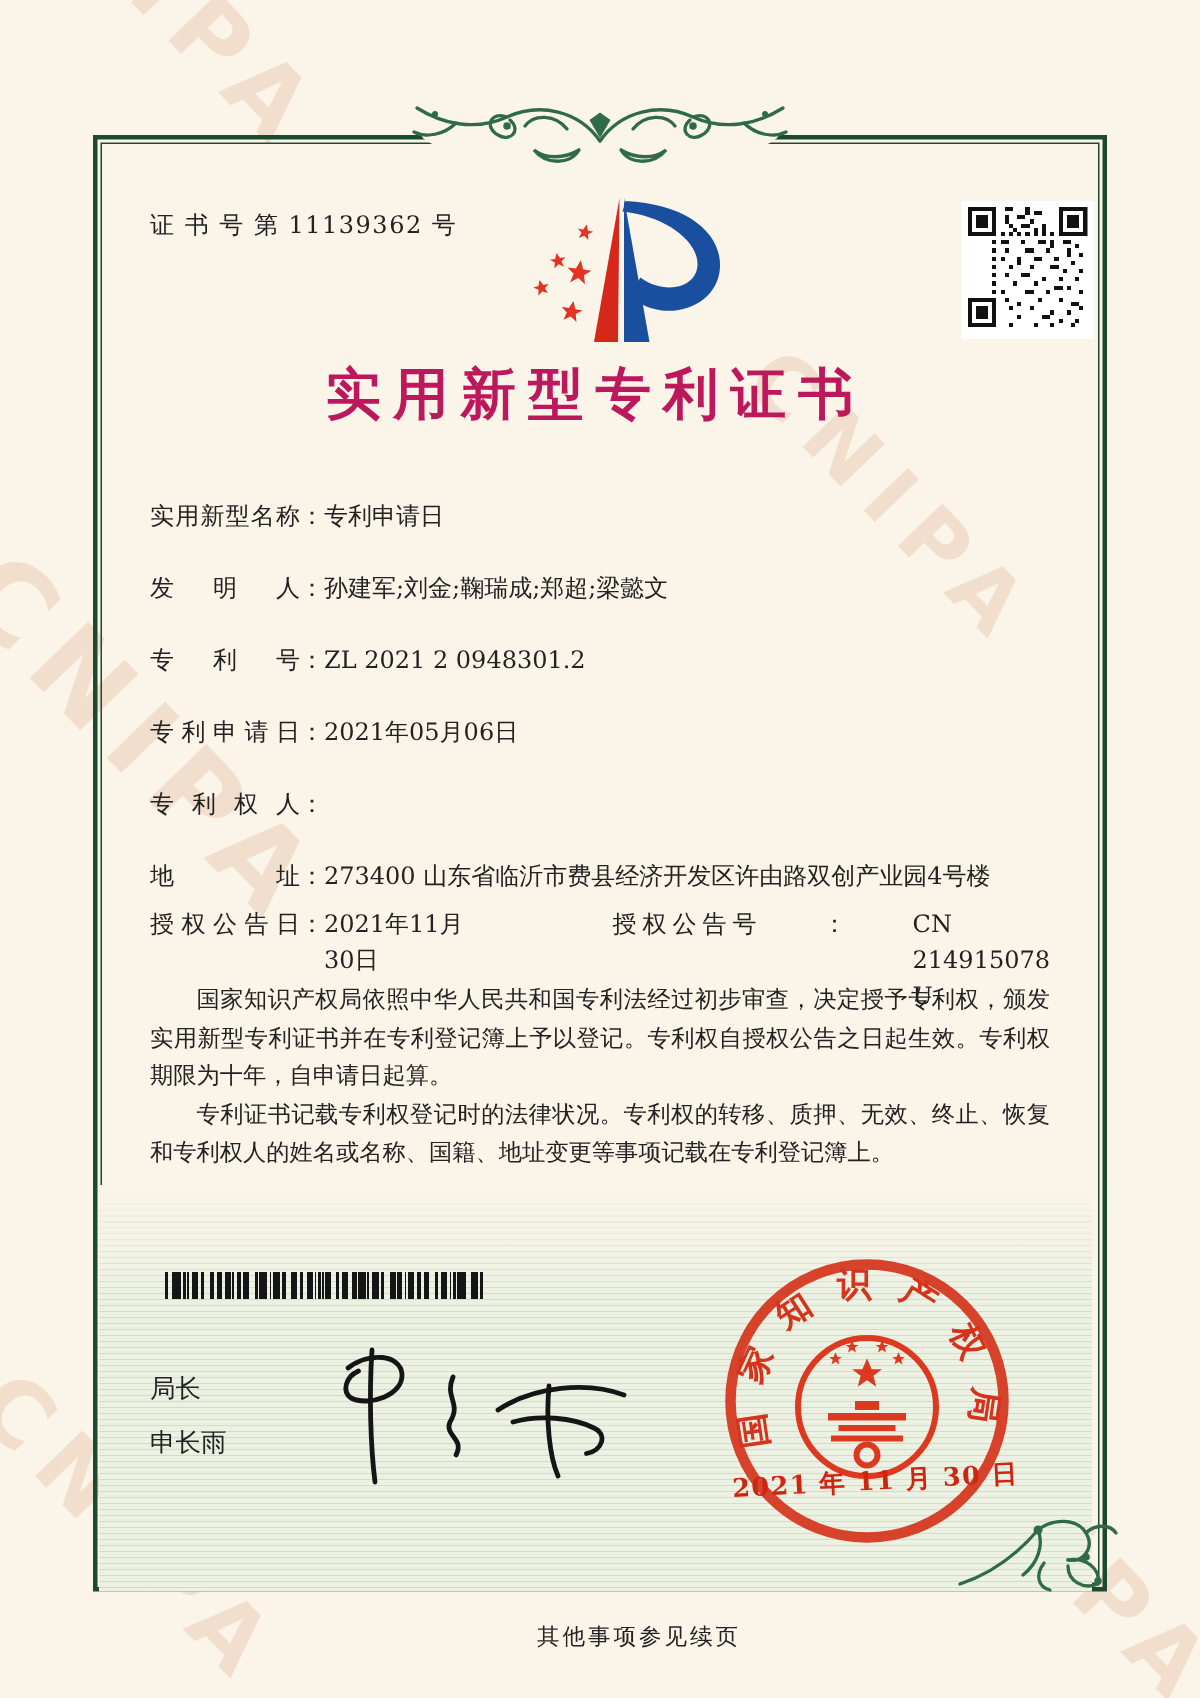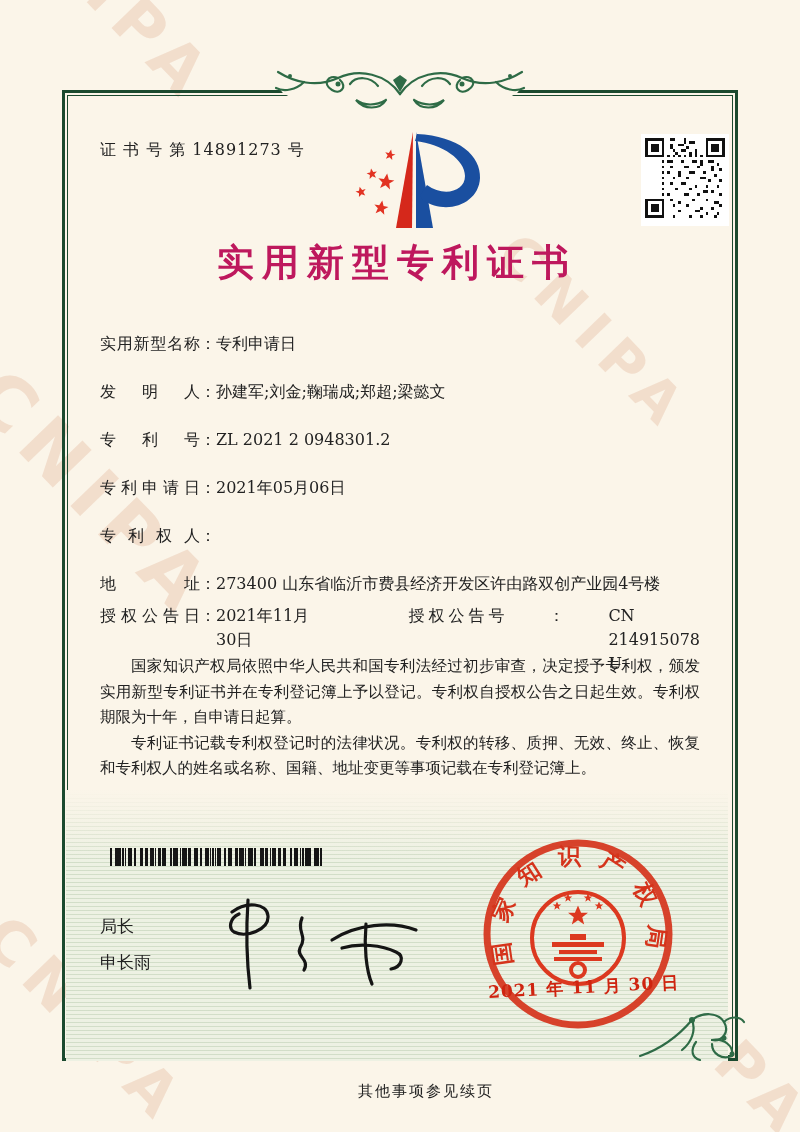--- a/index.html
+++ b/index.html
@@ -114,21 +114,21 @@
       <path d="M60,34 c-6,8 -4,16 4,18"></path>
       <path d="M88,14 c6,-6 16,-6 20,0"></path>
     </g>
     <g fill="#2e6b46">
       <circle cx="56" cy="12" r="3"></circle>
         <circle cx="96" cy="46" r="2.5"></circle>
         <circle cx="88" cy="30" r="2.5"></circle>
     </g>
   </svg>
 
-  <div class="cert-no">证 书 号 第 14891273 号</div>
+  <div class="cert-no">证 书 号 第 11139362 号</div>
 
   <svg class="logo" width="170" height="114" viewBox="0 0 170 114">
     <defs>
       <path id="star" d="M0,-10 L2.94,-3.09 L9.51,-3.09 L4.05,1.18 L5.88,8.09 L0,4 L-5.88,8.09 L-4.05,1.18 L-9.51,-3.09 L-2.94,-3.09 Z"></path>
     </defs>
     <path d="M83,8 L66,104 L82,104 Z" fill="#d5281b"></path>
     <path d="M86,8 L86,104 L103,104 Z" fill="#1a4fa0"></path>
     <path d="M87,10 C129,12 151,32 150,54 C149,80 116,92 93,76 C91,74 90,72 91,70 L97,61 C113,73 135,68 135,52 C135,36 113,20 85,17 Z" fill="#1a4fa0"></path>
     <g fill="#e23323">
       <use href="#star" transform="translate(60,31) scale(0.55) rotate(12)"></use>

